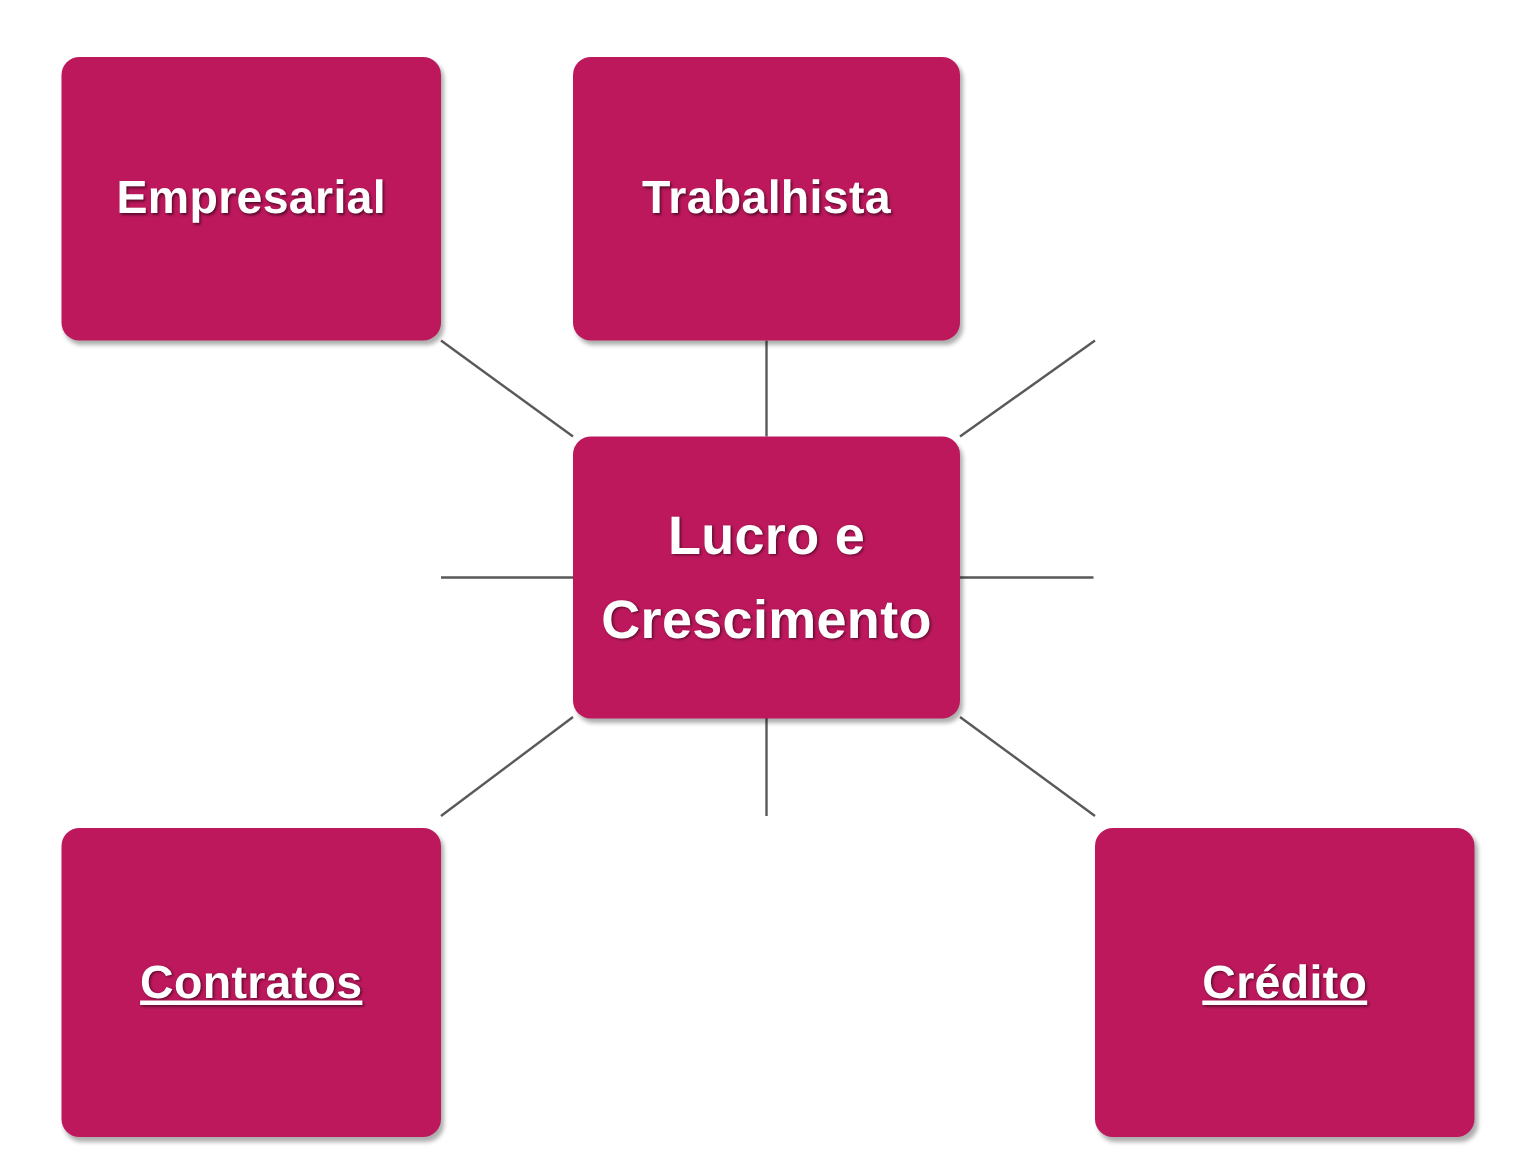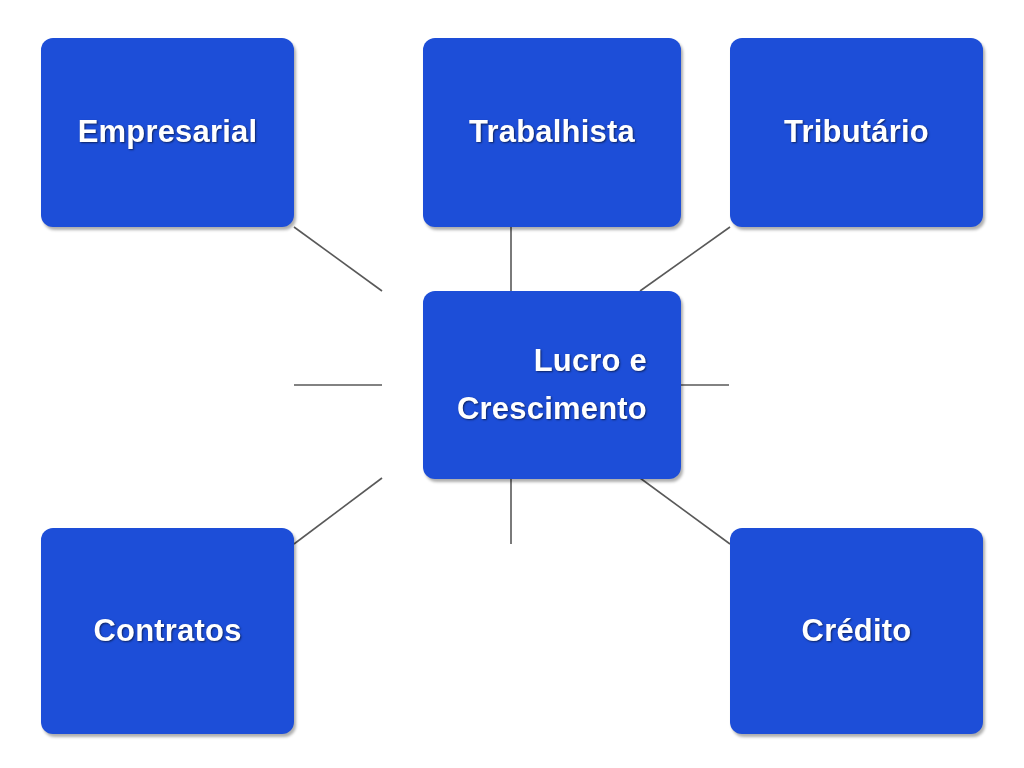--- a/index.html
+++ b/index.html
@@ -28,44 +28,43 @@
     pointer-events: none;
   }
   .node {
     position: absolute;
     box-sizing: border-box;
     display: flex;
     align-items: center;
     justify-content: center;
     text-align: center;
     border-radius: 12px;
-    background: #1d4ed8;
+    background: #be185d;
     color: #ffffff;
     font-weight: bold;
     font-size: 31px;
     line-height: 1.55;
     letter-spacing: 0.2px;
     padding: 4px 4px;
     box-shadow: 2px 3px 3px rgba(0, 0, 0, 0.32);
     text-shadow: 1px 1px 2px rgba(0, 0, 0, 0.55);
     z-index: 2;
     white-space: pre-line;
   }
   
   .col-left   { left: 41px;  width: 253px; }
-  .col-mid    { left: 382px; width: 258px; margin-left: 41px; }
+  .col-mid    { left: 382px; width: 258px; }
   .col-right  { left: 730px; width: 253px; }
   
   .row-top    { top: 38px;  height: 189px; }
   .row-mid    { top: 291px; height: 188px; }
-  .row-bottom { top: 528px; height: 206px; }
+  .row-bottom { top: 552px; height: 206px; text-decoration: underline; }
 
   .node-center {
-    font-size: 31px;
-    text-align: right;
+    font-size: 36px;
   }
 </style>
 </head>
 <body>
 
 <div id="diagram">
 
   <svg id="edge-layer" viewBox="0 0 1024 768" xmlns="http://www.w3.org/2000/svg">
     <g id="edge-group" stroke="#595959" stroke-width="1.6" fill="none">
         <line x1="294" y1="227" x2="382" y2="291"></line>
@@ -76,21 +75,20 @@
         <line x1="294" y1="544" x2="382" y2="478"></line>
         <line x1="511" y1="544" x2="511" y2="478"></line>
         <line x1="730" y1="544" x2="640" y2="478"></line>
       </g>
   </svg>
 
   <div class="node col-left row-top">Empresarial</div>
 
   <div class="node col-mid row-top">Trabalhista</div>
 
-  <div class="node col-right row-top">Tributário</div>
 
 
   <div class="node col-mid row-mid node-center">Lucro e
 Crescimento</div>
 
 
   <div class="node col-left row-bottom">Contratos</div>
 
 
   <div class="node col-right row-bottom">Crédito</div>

